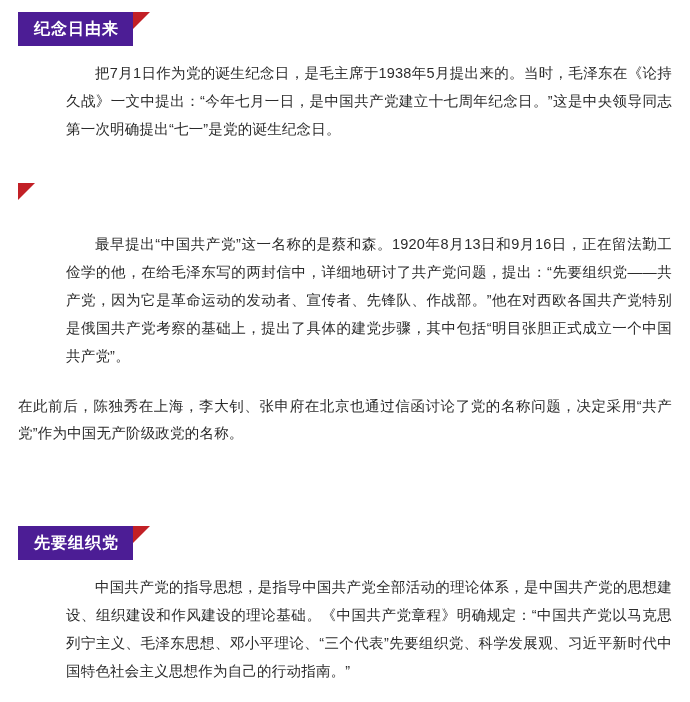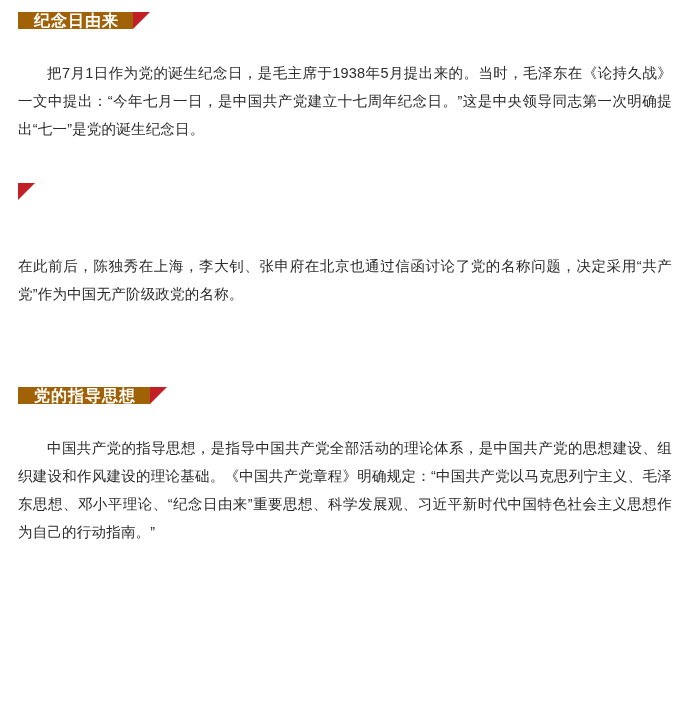--- a/index.html
+++ b/index.html
@@ -25,49 +25,50 @@
     margin-bottom: 0;
   }
   
   .banner-wrap {
     position: relative;
     display: flex;
     align-items: stretch;
     height: 34px;
   }
   .banner {
-    background: #a16207;
+    background: #4c1d95;
     color: #ffffff;
     font-size: 16px;
     font-weight: bold;
     letter-spacing: 1px;
     display: flex;
     align-items: center;
     padding: 0 14px 0 16px;
-    height: 17px;
+    height: 34px;
     box-sizing: border-box;
     line-height: 1;
   }
   .banner-arrow {
     width: 0;
     height: 0;
     border-top: 17px solid #c22026;
     border-bottom: 17px solid transparent;
     border-right: 17px solid transparent;
   }
   .body-text {
     font-size: 14.5px;
     line-height: 1.92;
     color: #2b2b2b;
     text-align: justify;
     margin: 0;
     letter-spacing: 0.2px;
   }
   .indent {
     text-indent: 2em;
+    margin-left: 48px;
   }
   .para-gap {
     margin-top: 22px;
   }
   .sec-gap-2 { height: 40px; }
   .block-pad-top { padding-top: 14px; }
   .spacer-large { height: 78px; }
   .top-pad { height: 12px; }
 </style>
 </head>
@@ -87,29 +88,30 @@
     </div>
   </div>
 
   <div class="sec-gap-2"></div>
 
   <div class="section">
     <div class="banner-wrap">
       <div class="banner-arrow"></div>
     </div>
     <div class="block-pad-top">
+      <p class="body-text indent">最早提出“中国共产党”这一名称的是蔡和森。1920年8月13日和9月16日，正在留法勤工俭学的他，在给毛泽东写的两封信中，详细地研讨了共产党问题，提出：“先要组织党——共产党，因为它是革命运动的发动者、宣传者、先锋队、作战部。”他在对西欧各国共产党特别是俄国共产党考察的基础上，提出了具体的建党步骤，其中包括“明目张胆正式成立一个中国共产党”。</p>
       <p class="body-text para-gap">在此前后，陈独秀在上海，李大钊、张申府在北京也通过信函讨论了党的名称问题，决定采用“共产党”作为中国无产阶级政党的名称。</p>
     </div>
   </div>
 
   <div class="spacer-large"></div>
 
   <div class="section">
     <div class="banner-wrap">
-      <div class="banner">党的指导思想</div>
+      <div class="banner">先要组织党</div>
       <div class="banner-arrow"></div>
     </div>
     <div class="block-pad-top">
-      <p class="body-text indent">中国共产党的指导思想，是指导中国共产党全部活动的理论体系，是中国共产党的思想建设、组织建设和作风建设的理论基础。《中国共产党章程》明确规定：“中国共产党以马克思列宁主义、毛泽东思想、邓小平理论、“纪念日由来”重要思想、科学发展观、习近平新时代中国特色社会主义思想作为自己的行动指南。”</p>
+      <p class="body-text indent">中国共产党的指导思想，是指导中国共产党全部活动的理论体系，是中国共产党的思想建设、组织建设和作风建设的理论基础。《中国共产党章程》明确规定：“中国共产党以马克思列宁主义、毛泽东思想、邓小平理论、“三个代表”先要组织党、科学发展观、习近平新时代中国特色社会主义思想作为自己的行动指南。”</p>
     </div>
   </div>
 
 </div>
 
 </body></html>

